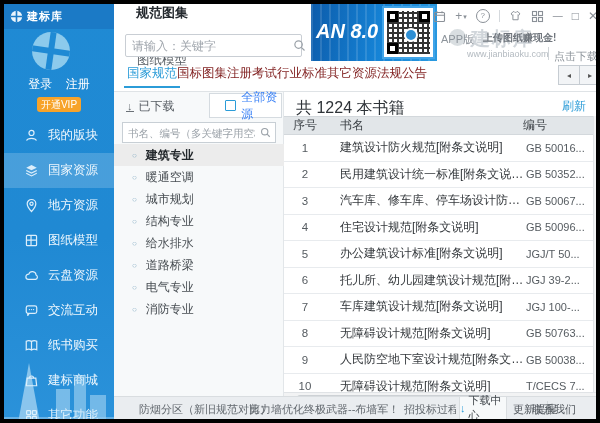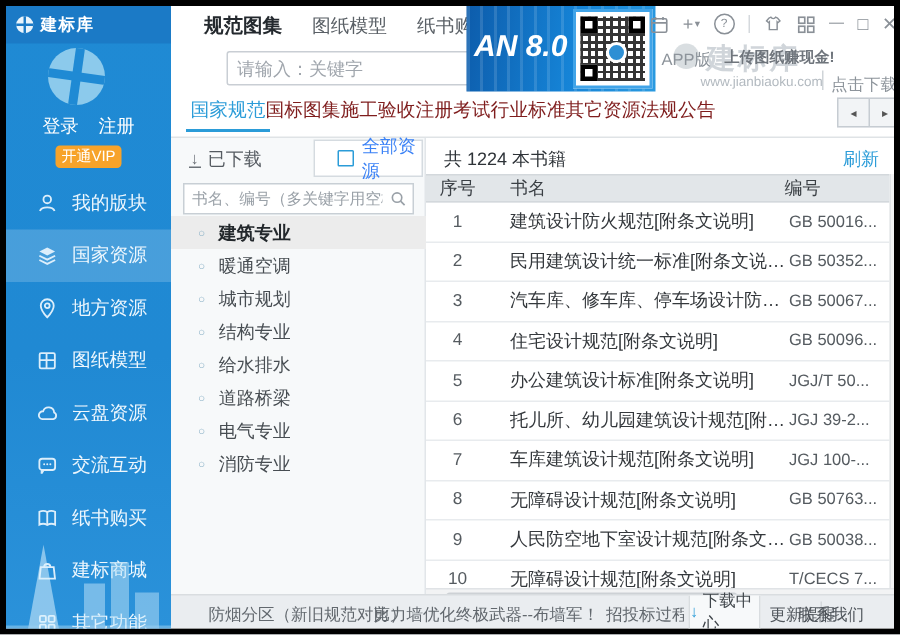--- a/index.html
+++ b/index.html
@@ -28,25 +28,25 @@
   .skyline{position:absolute;left:0;bottom:0;width:110px;height:92px;opacity:.6;pointer-events:none;}
   .skyline i{position:absolute;display:block;}
   .sk-tw{left:14px;bottom:4px;width:0;height:0;border-left:11px solid transparent;border-right:11px solid transparent;border-bottom:60px solid rgba(220,242,253,.9);}
   .sk-b1{left:52px;bottom:4px;width:14px;height:34px;background:rgba(205,234,250,.8);}
   .sk-b2{left:70px;bottom:4px;width:12px;height:48px;background:rgba(190,227,248,.85);}
   .sk-b3{left:86px;bottom:4px;width:16px;height:28px;background:rgba(205,234,250,.75);}
   .sk-fog{left:0;bottom:0;width:110px;height:10px;background:rgba(230,245,253,.55);}
 
   
   .topbar{position:absolute;left:110px;top:0;width:490px;height:88px;background:#fff;border-bottom:1px solid #dfe3e6;box-sizing:border-box;}
-  .ptabs{position:absolute;left:22px;top:0;height:26px;display:flex;gap:20px;align-items:center;}
+  .ptabs{position:absolute;left:22px;top:0;height:26px;display:flex;gap:30px;align-items:center;flex-direction:column;}
   .ptab{font-size:12.5px;color:#5a6066;cursor:pointer;white-space:nowrap;}
   .ptab.active{color:#24292e;font-weight:bold;font-size:13px;}
   .search1{position:absolute;left:11px;top:30px;width:177px;height:23px;border:1px solid #c9ced4;border-radius:2px;
-           background:#fff;box-sizing:border-box;display:flex;align-items:center;margin-left:26px;}
+           background:#fff;box-sizing:border-box;display:flex;align-items:center;}
   .search1 input{border:0;outline:0;flex:1;font-size:12px;color:#444;padding:0 6px;background:transparent;font-family:inherit;}
   .search1 input::placeholder{color:#a0a6ad;}
   .mag{flex:0 0 auto;margin-right:6px;display:inline-flex;cursor:pointer;}
   .banner{position:absolute;left:197px;top:0;width:126px;height:57px;
           background:linear-gradient(100deg,#0d5cab,#1583d6 55%,#2a9ae0);overflow:hidden;cursor:pointer;}
   .banner::before{content:"";position:absolute;inset:0;
           background:repeating-linear-gradient(90deg,rgba(255,255,255,.13) 0 2px,transparent 2px 9px);}
   .banner-text{position:absolute;left:5px;top:16px;color:#fff;font-size:20px;font-weight:bold;font-style:italic;letter-spacing:0px;}
   .qr{position:absolute;right:2px;top:2px;width:53px;height:53px;background:#fff;border:2px solid #41a4e8;box-sizing:border-box;}
   .qr .pat{position:absolute;inset:3px;opacity:.85;
@@ -94,21 +94,21 @@
   .search2 input::placeholder{color:#9aa1a8;}
   .cats{position:absolute;left:0;top:52px;width:170px;}
   .cat{height:22px;display:flex;align-items:center;padding-left:18px;box-sizing:border-box;
        font-size:12px;color:#474d52;cursor:pointer;}
   .cat .bullet{font-size:8px;color:#8ab0c6;margin-right:9px;}
   .cat.selected{background:#ececec;color:#23282c;font-weight:bold;}
 
   
   .content{position:absolute;left:280px;top:88px;width:320px;height:312px;background:#fff;}
   .count-row{position:absolute;left:0;top:0;width:320px;height:24px;}
-  .count-text{position:absolute;left:12px;top:6px;font-size:12px;color:#2e3338;}
+  .count-text{position:absolute;left:12px;top:6px;font-size:16px;color:#2e3338;}
   .refresh{position:absolute;right:18px;top:6px;font-size:12px;color:#2b9cd8;cursor:pointer;}
   .thead{position:absolute;left:0;top:24px;width:309px;height:19px;background:#e2e6e9;
          border-top:1px solid #d3d8dc;border-bottom:1px solid #d3d8dc;box-sizing:border-box;
          display:flex;align-items:center;font-size:12px;color:#3a3f44;}
   .th-no{width:42px;text-align:center;}
   .th-name{flex:1;padding-left:14px;}
   .th-code{width:70px;}
   .rows{position:absolute;left:0;top:43px;width:309px;}
   .trow{height:25.5px;display:flex;align-items:center;border-bottom:1px solid #e8ebee;cursor:pointer;}
   .c-no{width:42px;text-align:center;font-size:11.5px;color:#555b60;}
@@ -316,21 +316,20 @@
           </svg>
         </span>
       <span class="wc" style="font-size:10px;">—</span>
       <span class="wc">□</span>
       <span class="wc">✕</span>
     </div>
 
     <div class="ntabs">
       <span class="ntab active">国家规范</span>
       <span class="ntab">国标图集</span>
-      <span class="ntab">施工验收</span>
       <span class="ntab">注册考试</span>
       <span class="ntab">行业标准</span>
       <span class="ntab">其它资源</span>
       <span class="ntab">法规公告</span>
     </div>
     <div class="tab-arrows">
       <span class="tab-arrow">◂</span>
       <span class="tab-arrow">▸</span>
     </div>
   </div>

